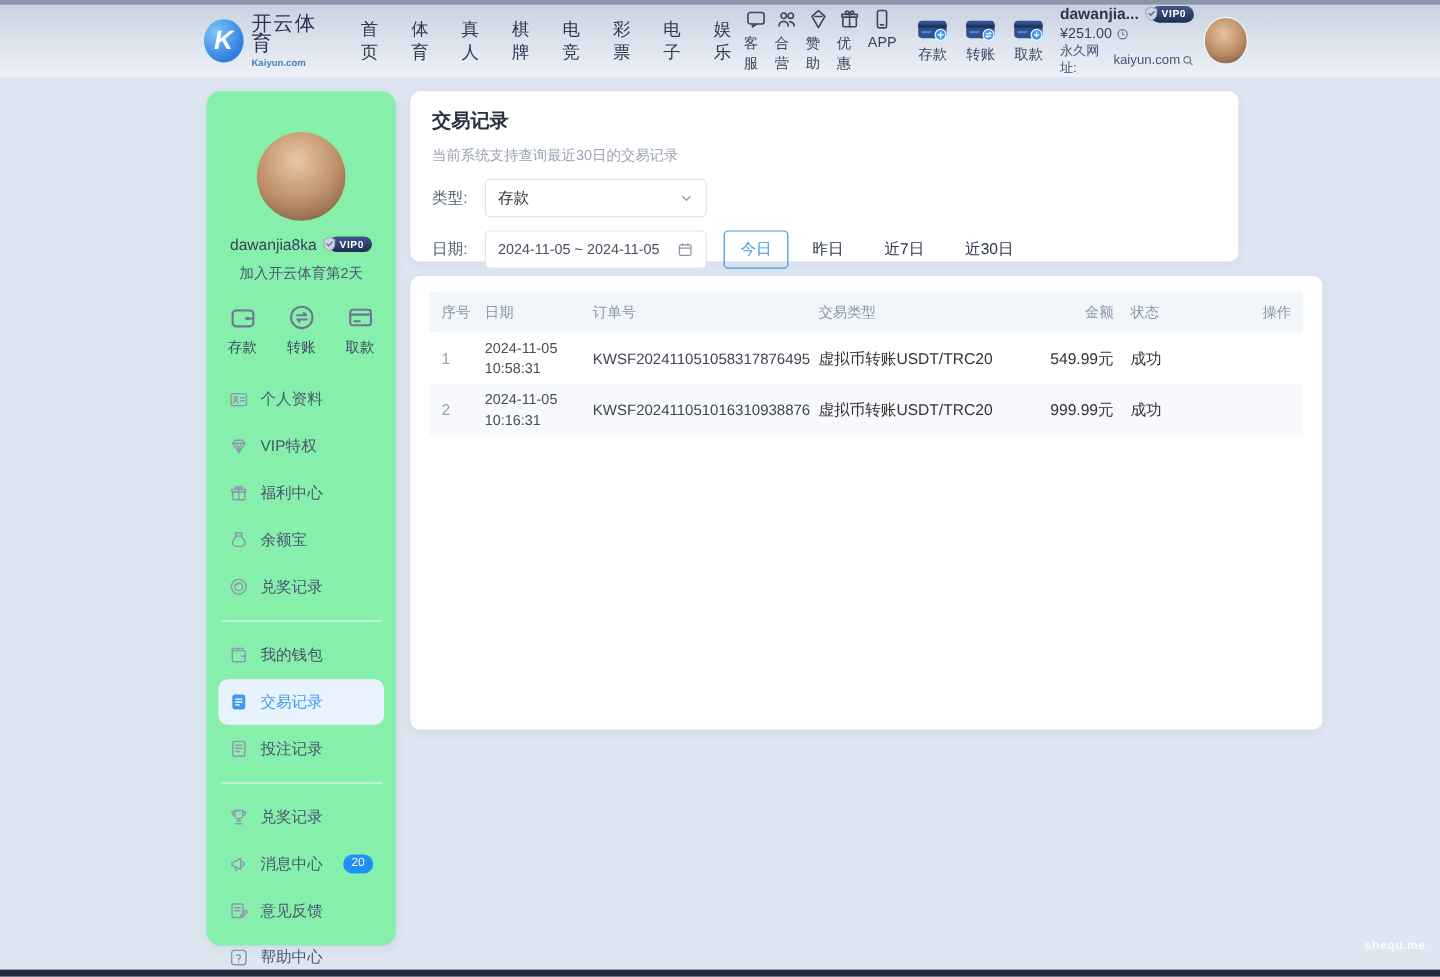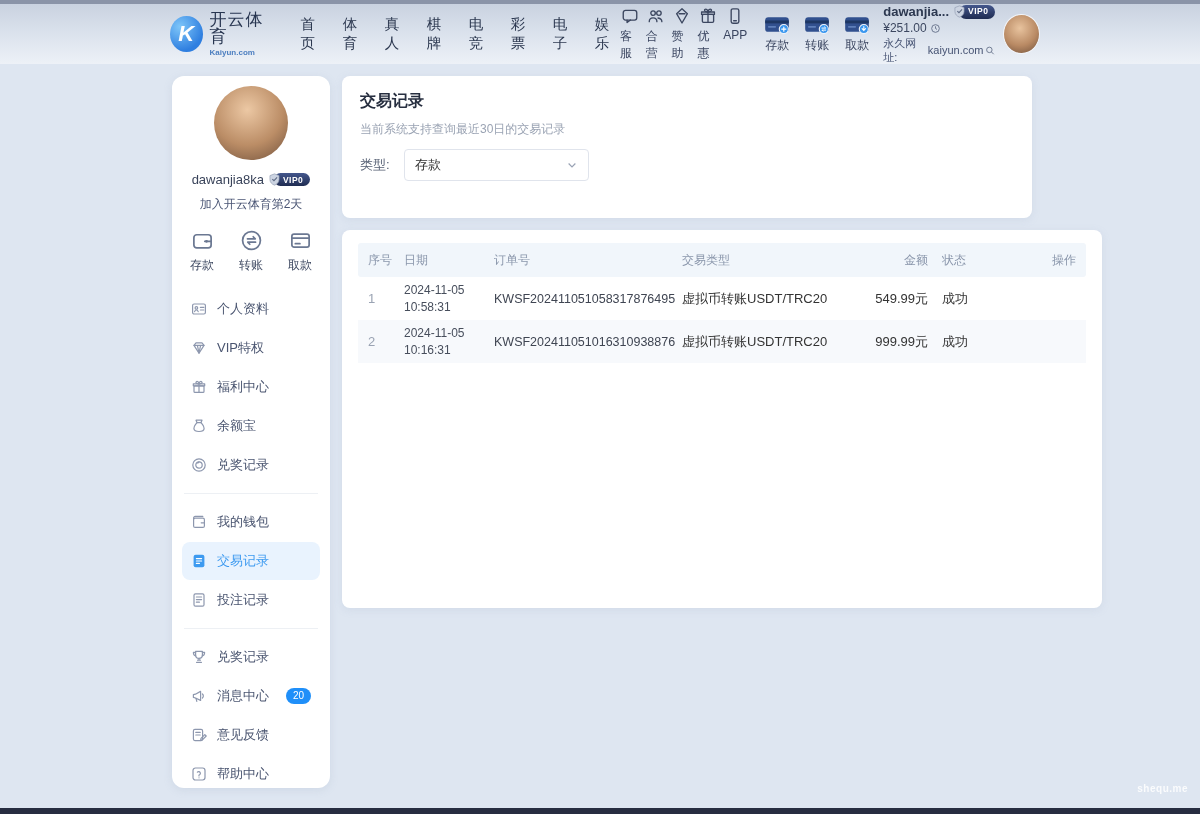--- a/index.html
+++ b/index.html
@@ -39,22 +39,22 @@
   .u-row3{display:flex;align-items:center;gap:2px;font-size:11px;color:#465373;margin-top:1px;}
   .avatar-sm{width:40px;height:40px;border-radius:50%;margin-left:8px;
     background:radial-gradient(circle at 45% 35%,#e8c39e 0%,#b98a64 55%,#6e4f3a 100%);
     border:1px solid #f2f5fa;}
   
   .vip-badge{display:inline-flex;align-items:center;}
   .vip-shield{width:13px;height:13px;z-index:2;}
   .vip-pill{background:linear-gradient(180deg,#44578c,#1f2c52);color:#fff;font-size:8.5px;font-weight:bold;
     border-radius:8px;padding:1.5px 7px 1.5px 9px;margin-left:-7px;letter-spacing:.5px;}
   
-  .sidebar{position:absolute;left:172px;top:76px;width:158px;height:712px;background:#ffffff;
-    border-radius:12px;box-shadow:0 2px 8px rgba(140,155,185,.18);padding:0 10px;text-align:center;}
+  .sidebar{position:absolute;left:172px;top:76px;width:158px;height:712px;background:#86efac;
+    border-radius:12px;box-shadow:0 2px 8px rgba(140,155,185,.18);padding:24px 10px;text-align:center;}
   .avatar-lg{width:74px;height:74px;border-radius:50%;margin:10px auto 0;
     background:radial-gradient(circle at 45% 32%,#ecc8a4 0%,#bb8d66 55%,#6e4f3a 100%);}
   .s-name-row{display:flex;align-items:center;justify-content:center;gap:4px;margin-top:12px;}
   .s-name{font-size:13px;color:#39435a;}
   .s-join{font-size:12px;color:#4a5574;margin-top:9px;}
   .s-quick{display:flex;justify-content:space-between;padding:0 8px;margin-top:16px;}
   .s-qitem{display:flex;flex-direction:column;align-items:center;gap:5px;cursor:pointer;}
   .s-qitem .ic{width:23px;height:23px;color:#6b7892;}
   .s-qitem .lbl{font-size:12px;color:#3d4861;}
   .menu{margin-top:16px;text-align:left;}
@@ -432,20 +432,38 @@
     <span class="f-label">类型:</span>
     <div class="selectbox">
       <span class="val">存款</span>
       <span class="ic">
           <svg viewBox="0 0 16 16" fill="none" stroke="currentColor" stroke-width="1.6">
             <path d="M3.5 6l4.5 4.5L12.5 6"></path>
           </svg>
         </span>
     </div>
   </div>
+  <div class="f-row">
+    <span class="f-label">日期:</span>
+    <div class="datebox">
+      <span class="val">2024-11-05  ~  2024-11-05</span>
+      <span class="ic">
+          <svg viewBox="0 0 16 16" fill="none" stroke="currentColor" stroke-width="1.2">
+            <rect x="2.5" y="3.5" width="11" height="10" rx="1.5"></rect>
+            <path d="M2.5 6.5h11M5.5 2v2.5M10.5 2v2.5"></path>
+          </svg>
+        </span>
+    </div>
+    <div class="ranges" id="ranges">
+        <button class="range-btn active">今日</button>
+        <button class="range-btn">昨日</button>
+        <button class="range-btn">近7日</button>
+        <button class="range-btn">近30日</button>
+      </div>
+  </div>
 </section>
 
 <section class="table-card">
   <div class="tgrid thead" id="thead">
       <div class="h-idx">序号</div>
       <div class="h-date">日期</div>
       <div class="h-order">订单号</div>
       <div class="h-type">交易类型</div>
       <div class="h-amount">金额</div>
       <div class="h-status">状态</div>

